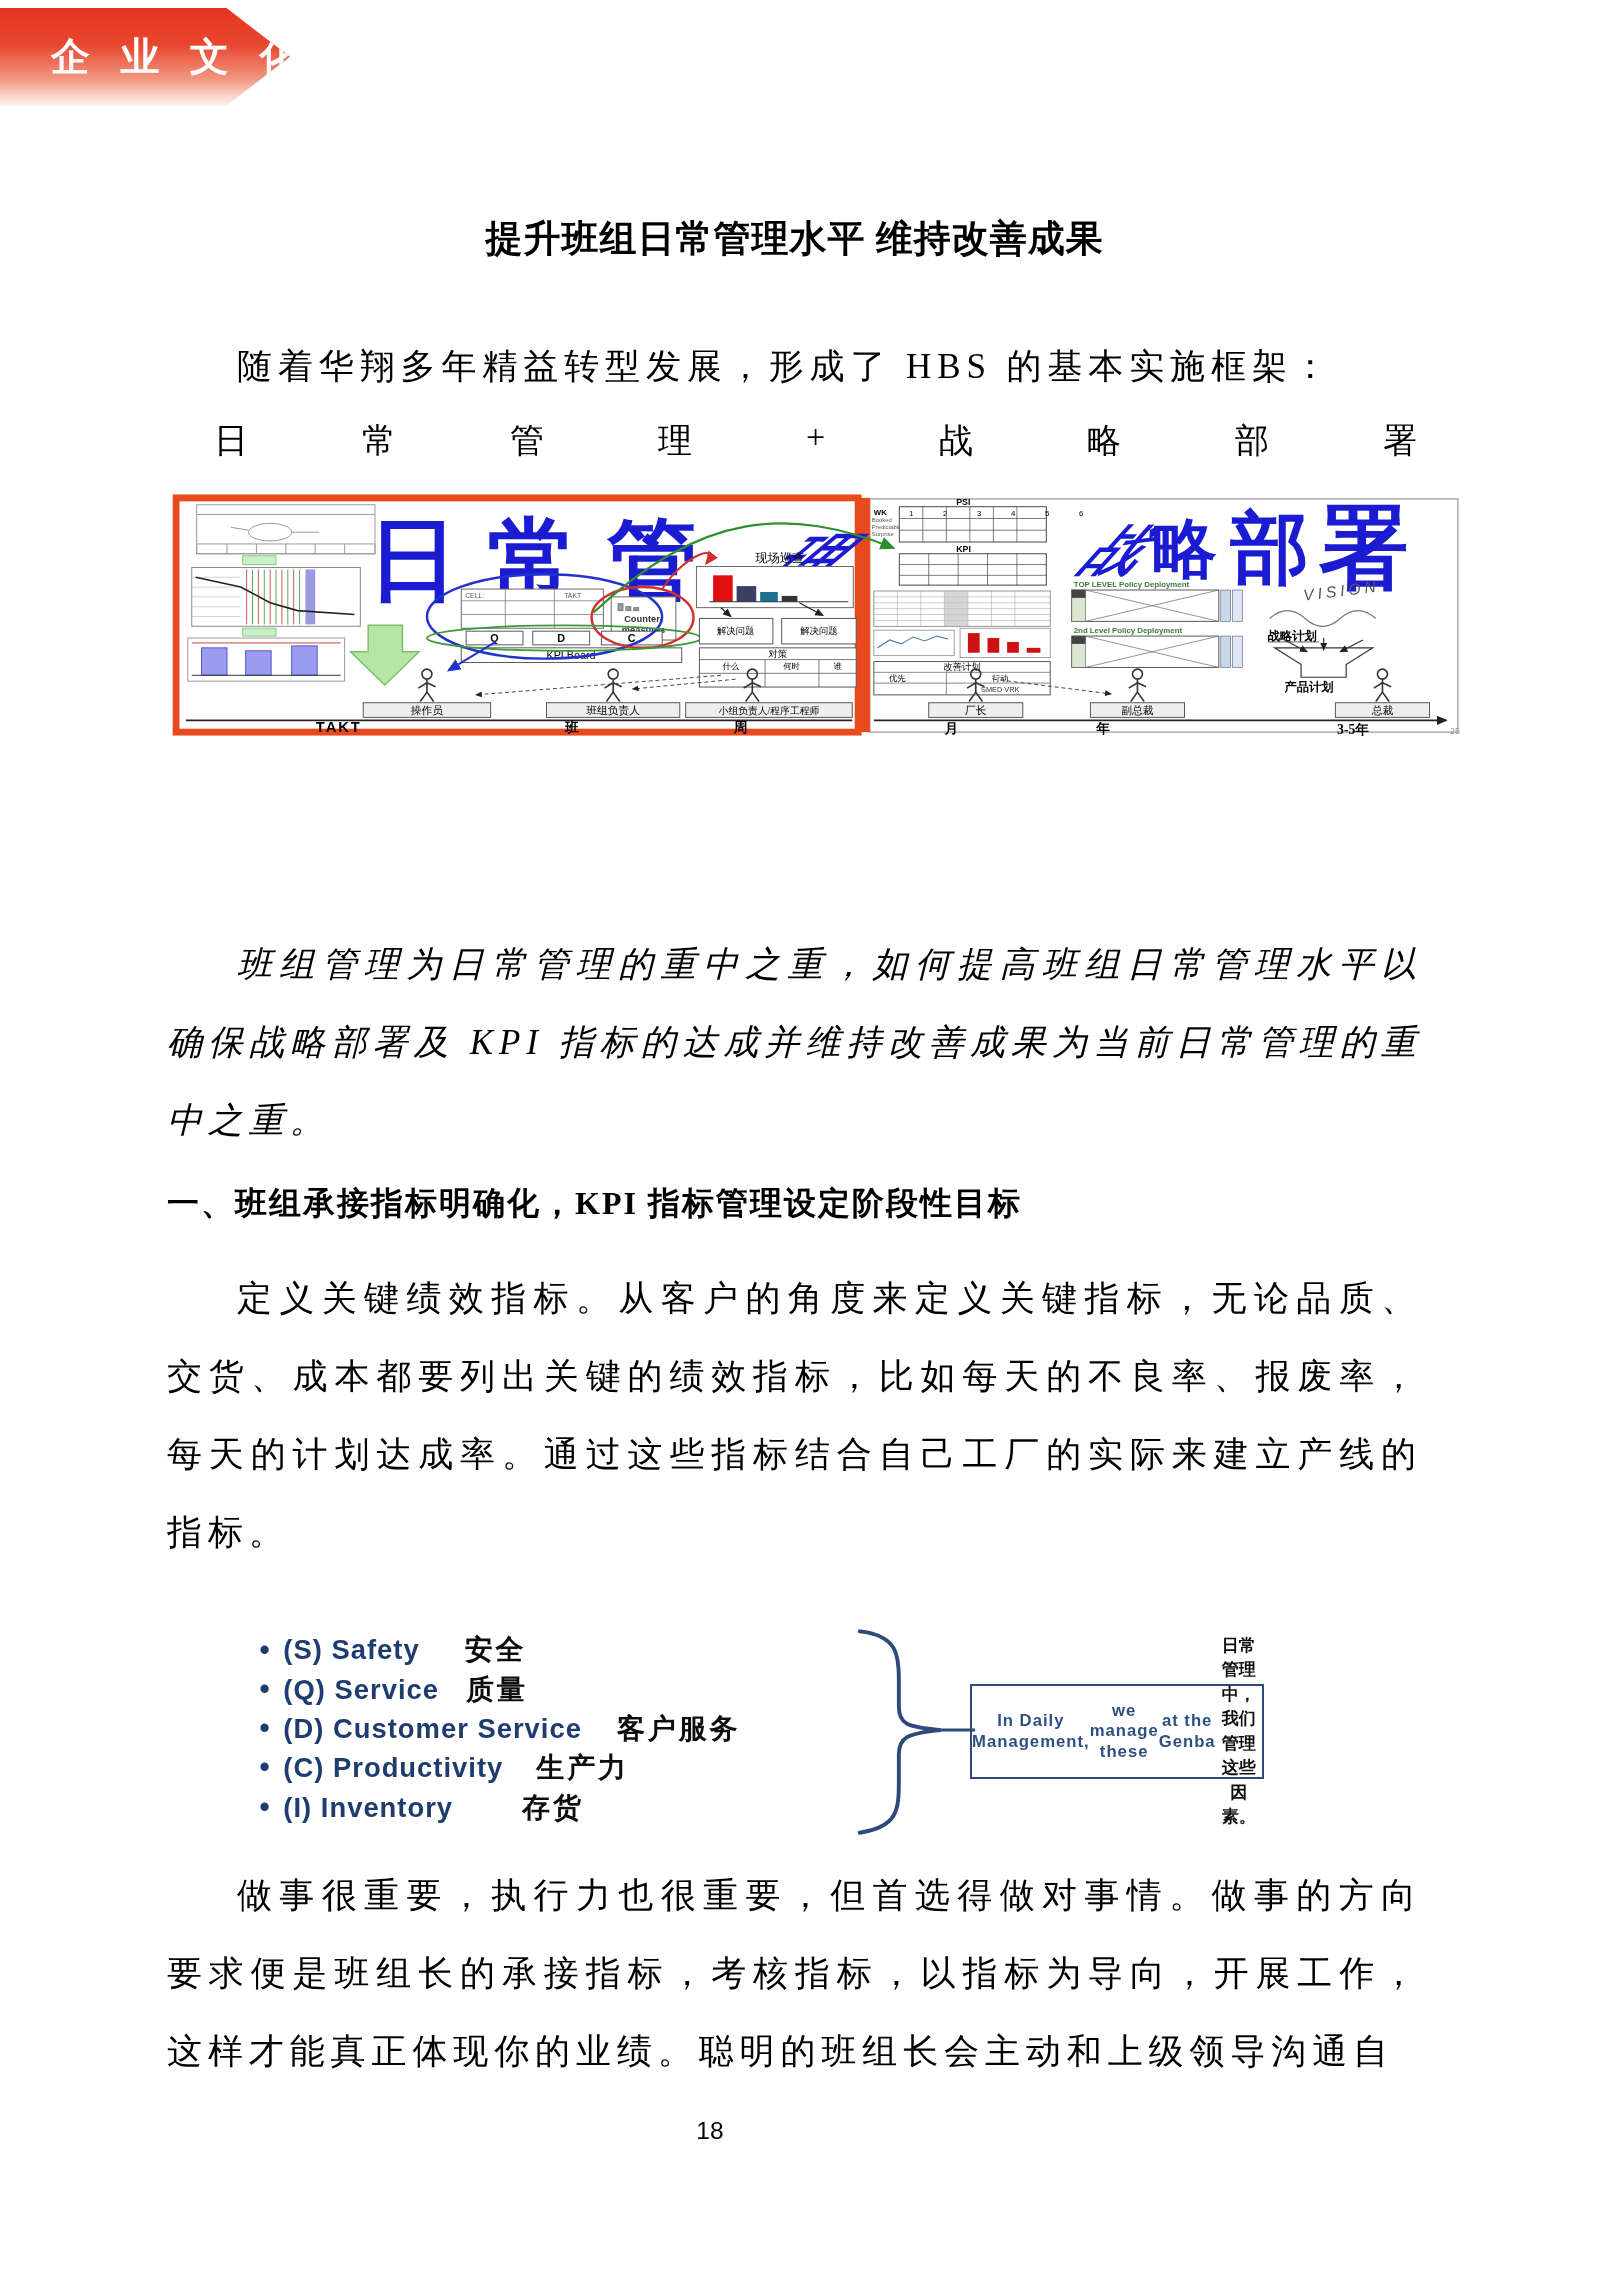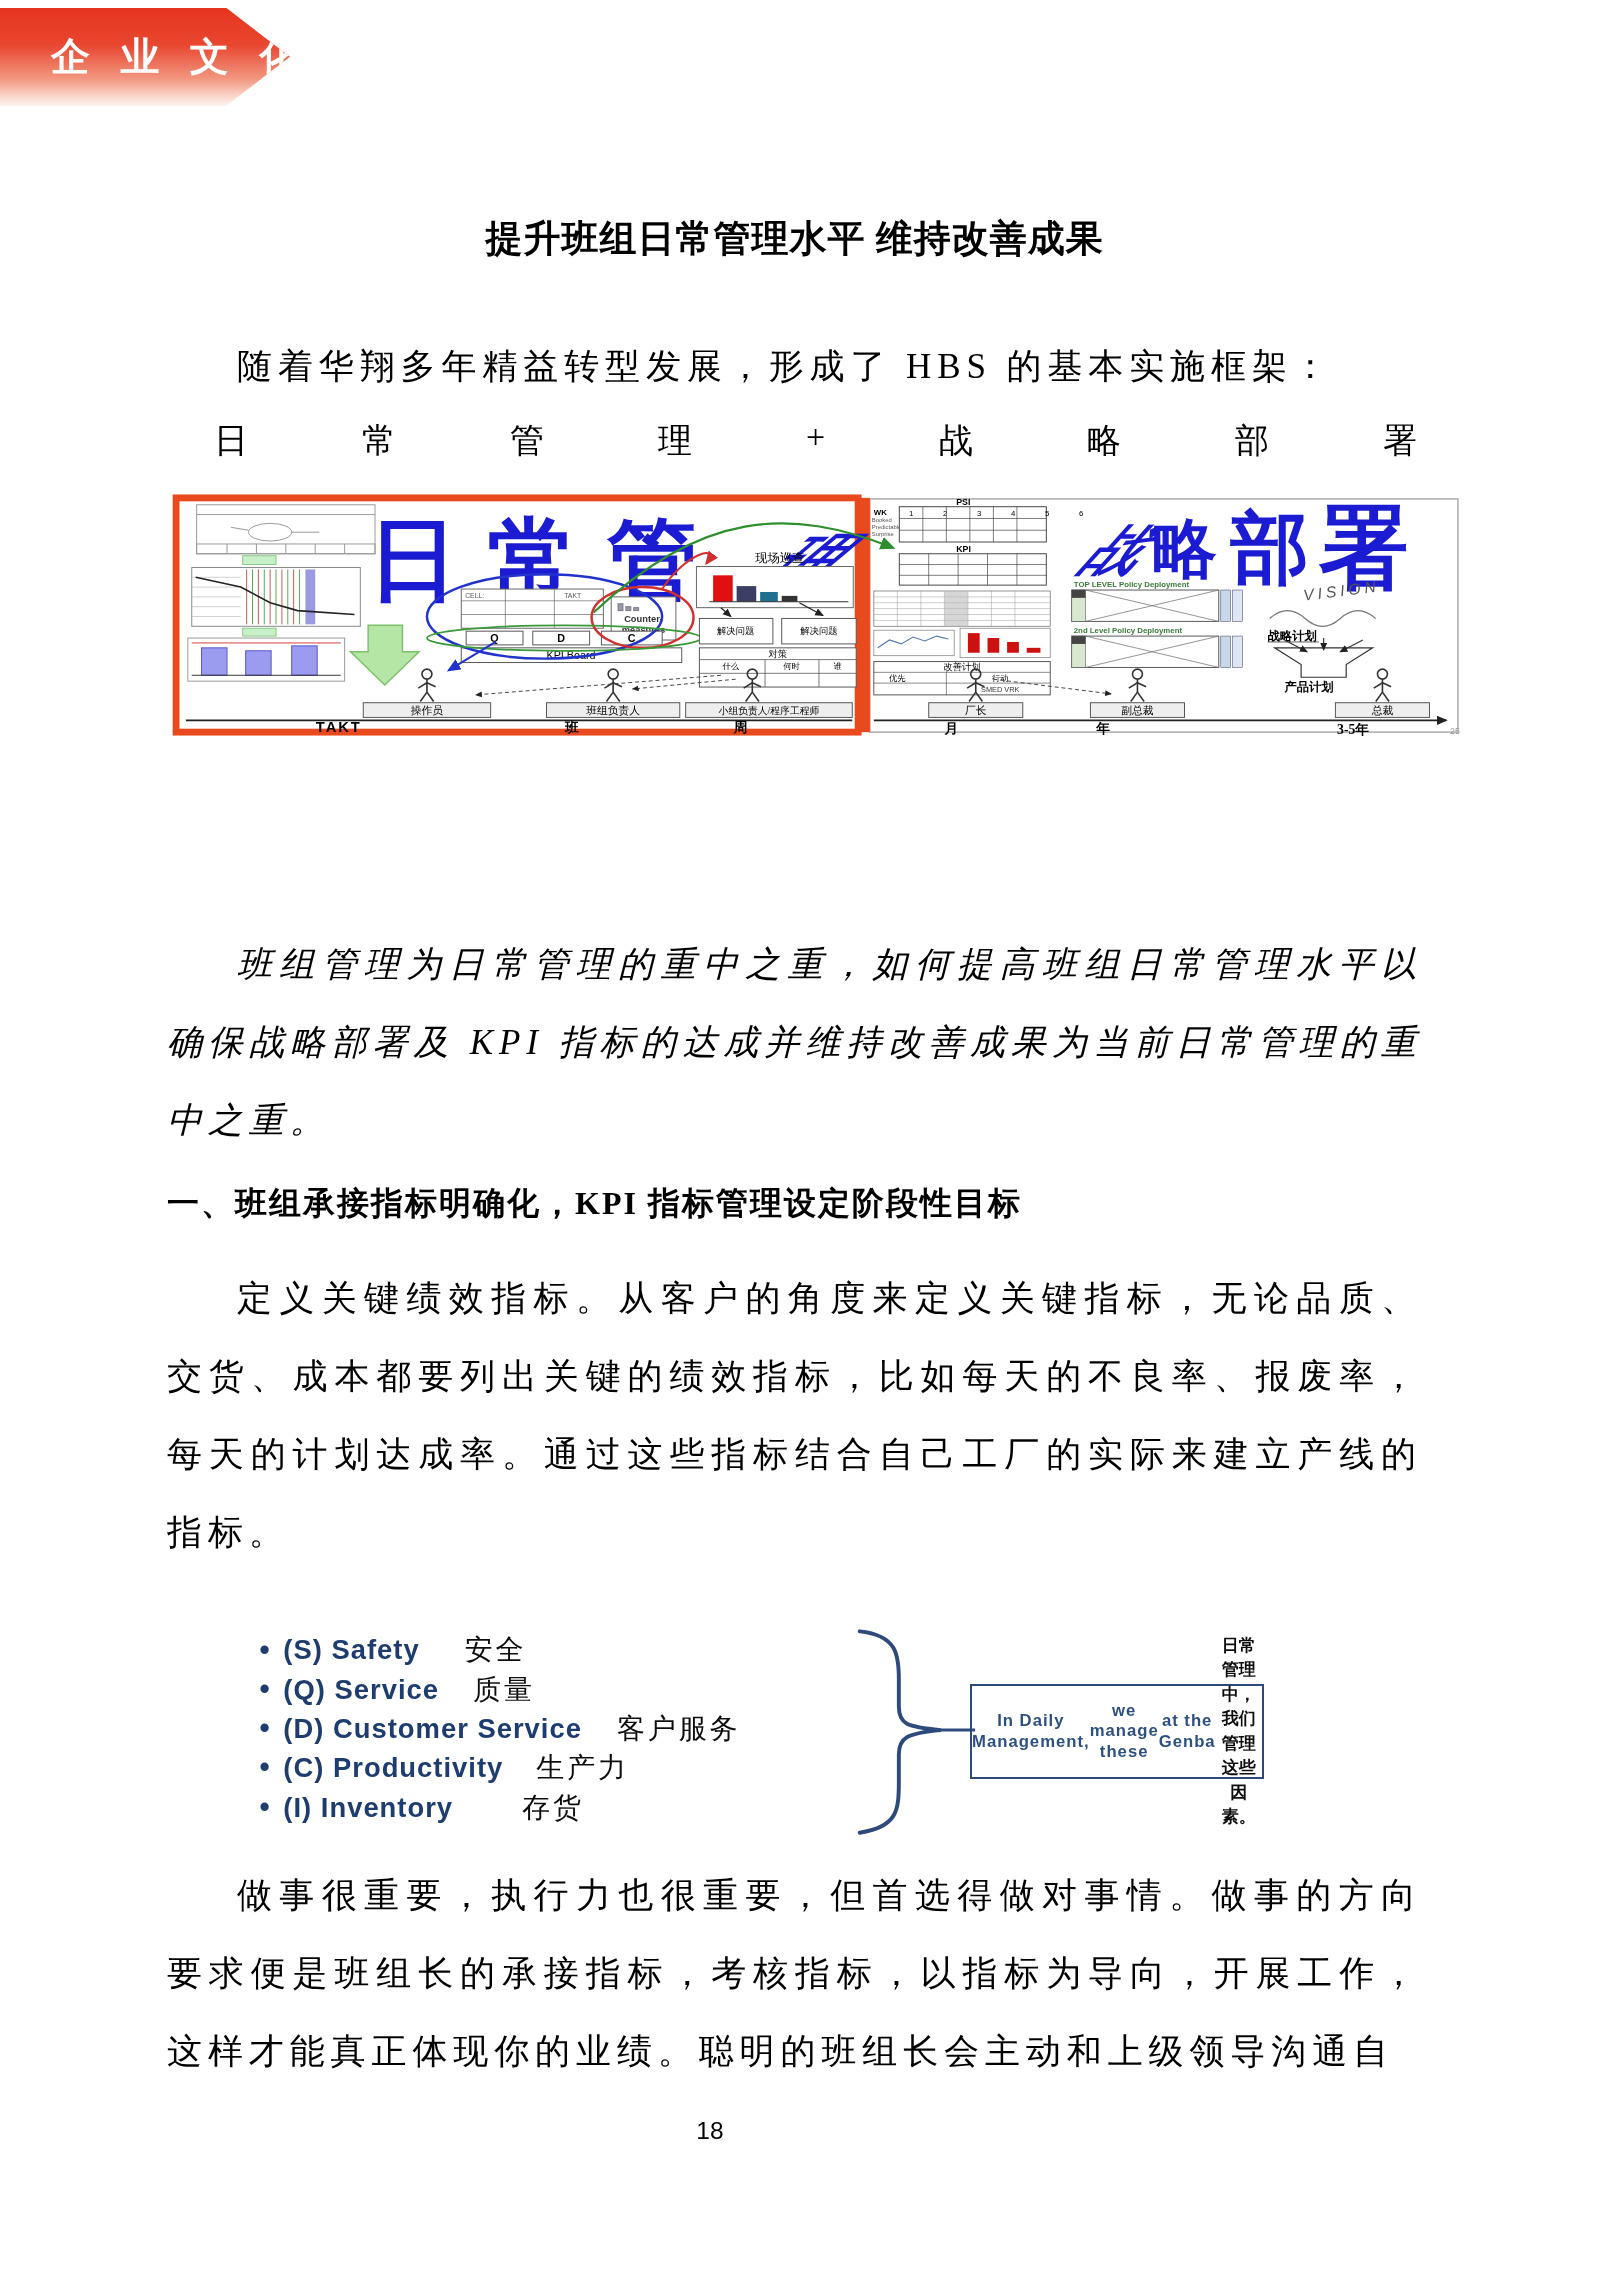--- a/index.html
+++ b/index.html
@@ -28,23 +28,23 @@
       letter-spacing:2px;}
 
   .fig1{position:absolute;left:172px;top:493px;width:1289px;height:245px;}
 
   
   .fig2{position:absolute;left:235px;top:1623px;width:1088px;height:230px;
         font-family:"Liberation Sans",sans-serif;}
   .fig2-row{position:absolute;left:24.5px;height:39px;display:flex;align-items:center;white-space:nowrap;}
   .fig2-bullet{color:#1e3c6e;font-weight:bold;font-size:29px;margin-right:13.7px;}
   .fig2-en{color:#1e3c6e;font-weight:bold;font-size:27.4px;letter-spacing:1px;}
-  .fig2-zh{color:#0d0d0d;font-weight:normal;font-size:28px;letter-spacing:2.9px;}
+  .fig2-zh{color:#0d0d0d;font-weight:bold;font-size:28px;letter-spacing:2.9px;}
   .fig2-row:nth-of-type(1){top:7.8px;}  .fig2-row:nth-of-type(1) .fig2-zh{margin-left:45px;}
-  .fig2-row:nth-of-type(2){top:47px;} .fig2-row:nth-of-type(2) .fig2-zh{margin-left:34px;text-align:center;}
+  .fig2-row:nth-of-type(2){top:47px;} .fig2-row:nth-of-type(2) .fig2-zh{margin-left:27px;text-align:center;}
   .fig2-row:nth-of-type(3){top:86px;} .fig2-row:nth-of-type(3) .fig2-zh{margin-left:35px;}
   .fig2-row:nth-of-type(4){top:125px;}.fig2-row:nth-of-type(4) .fig2-zh{margin-left:33px;}
   .fig2-row:nth-of-type(5){top:165px;}.fig2-row:nth-of-type(5) .fig2-zh{margin-left:69px;}
   .fig2-brace{position:absolute;left:613px;top:0;}
   .genba-box{position:absolute;left:735px;top:61px;width:290px;height:91px;
              border:2.9px solid #2e4a7a;display:flex;flex-direction:row;
              align-items:center;justify-content:center;text-align:center;}
   .genba-en{color:#2e5080;font-weight:bold;font-size:16.7px;line-height:20.6px;letter-spacing:1px;}
   .genba-zh{color:#0d0d0d;font-weight:bold;font-size:17px;line-height:24.5px;}
 

